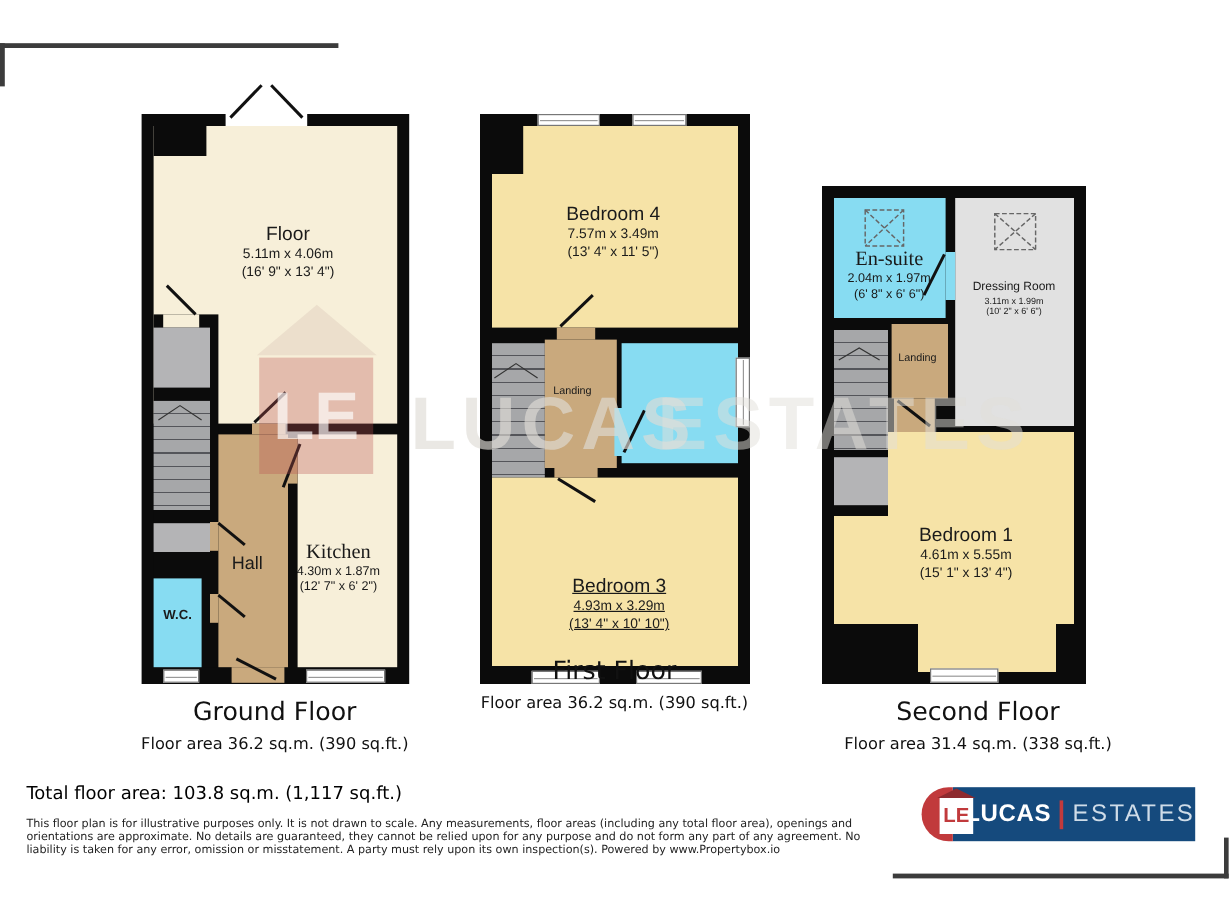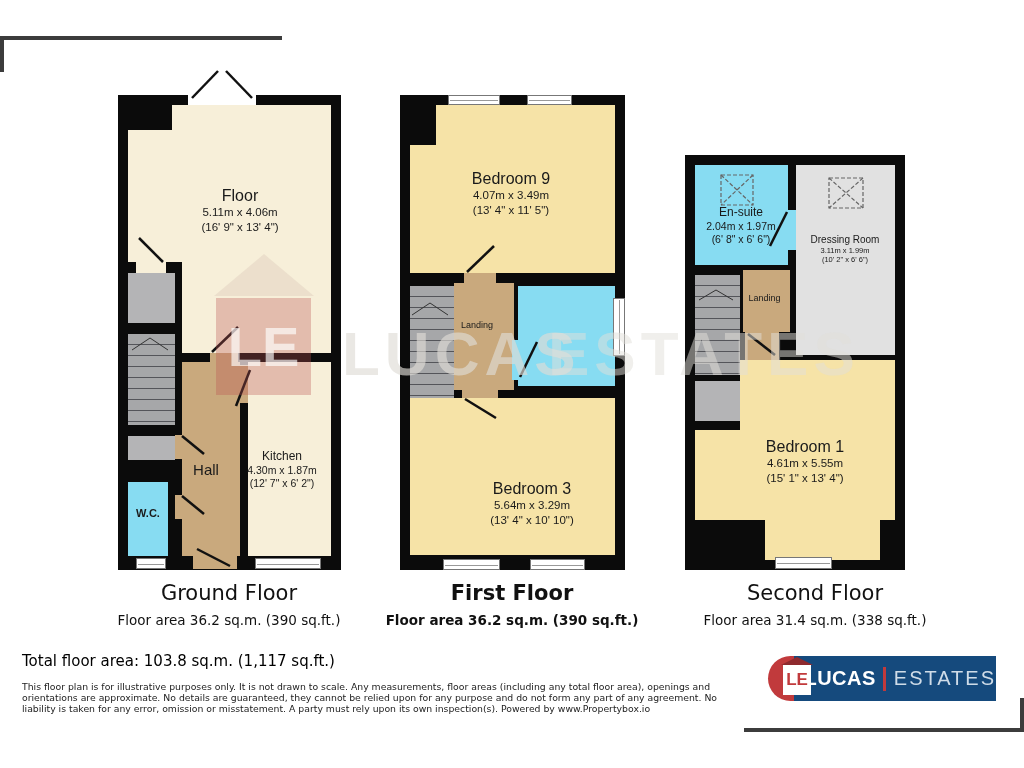--- a/index.html
+++ b/index.html
@@ -21,21 +21,21 @@
 
   .win-h{position:absolute;background:#fff;border:1px solid #777;box-sizing:border-box;}
   .win-h::after{content:"";position:absolute;left:1px;right:1px;top:50%;height:1px;background:#999;}
   .win-v{position:absolute;background:#fff;border:1px solid #777;box-sizing:border-box;}
   .win-v::after{content:"";position:absolute;top:1px;bottom:1px;left:50%;width:1px;background:#999;}
   .gap{position:absolute;}
 
   .rlabel{position:absolute;text-align:center;color:#1a1a1a;z-index:6;}
   .rname{font-size:15px;line-height:1.15;}
   .rname.big{font-size:16px;}
-  .rname.mid{font-size:12px;}
+  .rname.mid{font-size:17px;font-family:Liberation Serif, serif;}
   .rname.sm{font-size:11px;}
   .rname.tiny{font-size:9px;}
   .rname.dr{font-size:10px;}
   .rdim{font-size:11.5px;line-height:1.25;}
   .rdim.sm{font-size:10.5px;}
   .rdim.tiny{font-size:7.5px;}
 
   .caption{position:absolute;text-align:center;color:#111;font-family:"DejaVu Sans",sans-serif;z-index:6;}
   .ctitle{font-size:21px;line-height:1.1;}
   .carea{font-size:13.5px;margin-top:7px;}
@@ -189,30 +189,30 @@
   <div class="rlabel" style="left:207px;top:450px;width:150px;">
     <div class="rname mid">Kitchen</div>
     <div class="rdim sm">4.30m x 1.87m</div>
     <div class="rdim sm">(12' 7" x 6' 2")</div>
   </div>
   <div class="rlabel" style="left:118px;top:507px;width:60px;font-weight:bold;">
     <div class="rname sm">W.C.</div>
   </div>
 
   <div class="rlabel" style="left:421px;top:170px;width:180px;">
-    <div class="rname big">Bedroom 9</div>
-    <div class="rdim">4.07m x 3.49m</div>
+    <div class="rname big">Bedroom 4</div>
+    <div class="rdim">7.57m x 3.49m</div>
     <div class="rdim">(13' 4" x 11' 5")</div>
   </div>
   <div class="rlabel" style="left:447px;top:320px;width:60px;">
     <div class="rname tiny">Landing</div>
   </div>
-  <div class="rlabel" style="left:442px;top:480px;width:180px;">
+  <div class="rlabel" style="left:426px;top:480px;width:180px;text-decoration:underline;">
     <div class="rname big">Bedroom 3</div>
-    <div class="rdim">5.64m x 3.29m</div>
+    <div class="rdim">4.93m x 3.29m</div>
     <div class="rdim">(13' 4" x 10' 10")</div>
   </div>
 
   <div class="rlabel" style="left:691px;top:206px;width:100px;">
     <div class="rname mid">En-suite</div>
     <div class="rdim sm">2.04m x 1.97m</div>
     <div class="rdim sm">(6' 8" x 6' 6")</div>
   </div>
   <div class="rlabel" style="left:795px;top:234px;width:100px;">
     <div class="rname dr">Dressing Room</div>
@@ -225,21 +225,21 @@
   <div class="rlabel" style="left:715px;top:438px;width:180px;">
     <div class="rname big">Bedroom 1</div>
     <div class="rdim">4.61m x 5.55m</div>
     <div class="rdim">(15' 1" x 13' 4")</div>
   </div>
 
   <div class="caption" style="left:79px;top:582px;width:300px;">
     <div class="ctitle">Ground Floor</div>
     <div class="carea">Floor area 36.2 sq.m. (390 sq.ft.)</div>
   </div>
-  <div class="caption" style="left:362px;top:582px;width:300px;font-weight:bold;">
+  <div class="caption" style="left:362px;top:548px;width:300px;">
     <div class="ctitle">First Floor</div>
     <div class="carea">Floor area 36.2 sq.m. (390 sq.ft.)</div>
   </div>
   <div class="caption" style="left:665px;top:582px;width:300px;">
     <div class="ctitle">Second Floor</div>
     <div class="carea">Floor area 31.4 sq.m. (338 sq.ft.)</div>
   </div>
 
   <div id="total-area">Total floor area: 103.8 sq.m. (1,117 sq.ft.)</div>
   <div id="disclaimer">This floor plan is for illustrative purposes only. It is not drawn to scale. Any measurements, floor areas (including any total floor area), openings and orientations are approximate. No details are guaranteed, they cannot be relied upon for any purpose and do not form any part of any agreement. No liability is taken for any error, omission or misstatement. A party must rely upon its own inspection(s). Powered by www.Propertybox.io</div>

